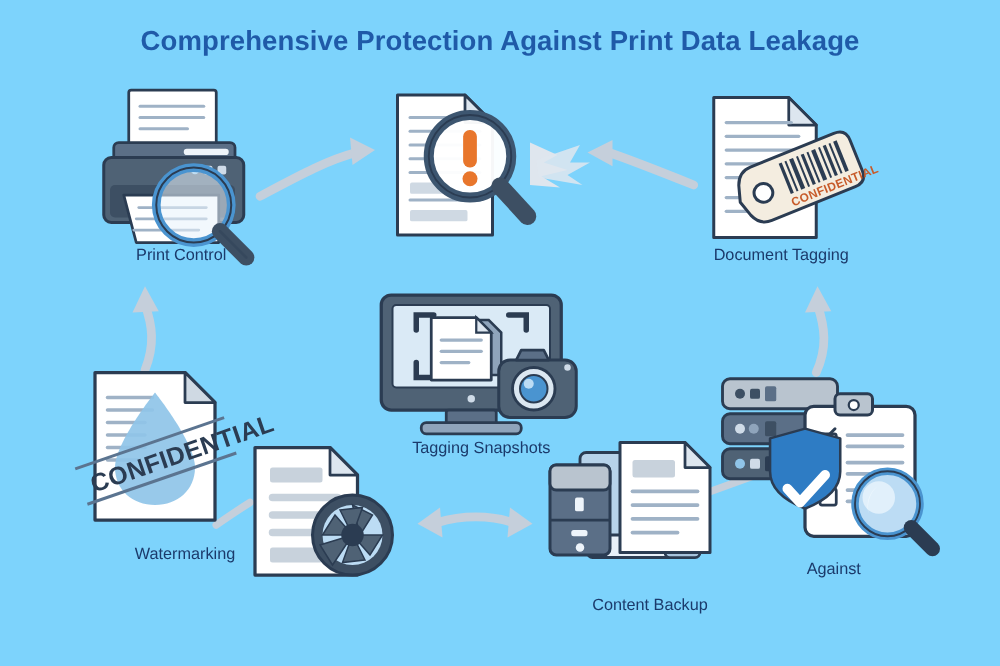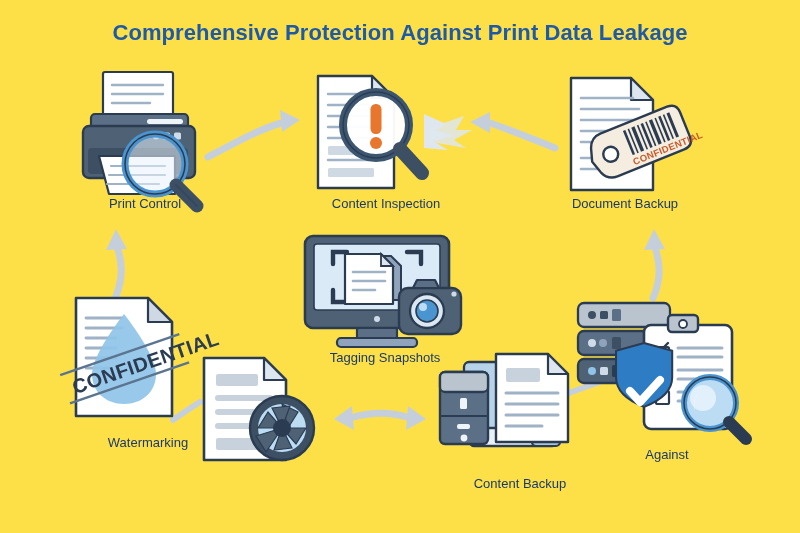--- a/index.html
+++ b/index.html
@@ -6,21 +6,21 @@
   html, body {
     margin: 0; padding: 0;
     width: 800px; height: 533px;
     background: #ffffff;
     font-family: "Liberation Sans", sans-serif;
     overflow: hidden;
   }
   #canvas {
     position: relative;
     width: 800px; height: 533px;
-    background: #fde047;
+    background: #7dd3fc;
   }
   #title {
     position: absolute;
     top: 20px; left: 0; width: 800px;
     text-align: center;
     font-size: 22px;
     font-weight: bold;
     color: #1f5aa8;
     letter-spacing: 0.1px;
   }
@@ -148,21 +148,20 @@
       <g>
         <circle cx="80" cy="57" r="33" fill="#ffffff" fill-opacity="0.96" stroke="#3d5670" stroke-width="8"></circle>
         <circle cx="80" cy="57" r="33" fill="none" stroke="#2b3c52" stroke-width="1.5"></circle>
         <g fill="#e8762c">
           <rect x="74.5" y="36" width="11" height="30" rx="5.2"></rect>
           <circle cx="80" cy="75" r="6"></circle>
         </g>
         <path d="M104,81 L126,105" stroke="#3d4f63" stroke-width="14" stroke-linecap="round"></path>
       </g>
     </svg>
-    <div class="node-label" style="top:128px;">Content Inspection</div>
   </div>
 
   <div class="node" style="left:535px; top:68px; width:180px; height:150px;">
     <svg class="art" width="180" height="130" viewBox="0 0 180 130">
 
       <path d="M36,10 L96,10 L118,32 L118,122 L36,122 Z" fill="#ffffff" stroke="#2b3c52" stroke-width="2.4" stroke-linejoin="round"></path>
       <path d="M96,10 L96,32 L118,32 Z" fill="#dde6ef" stroke="#2b3c52" stroke-width="2.2" stroke-linejoin="round"></path>
       <g stroke="#9fb2c6" stroke-width="2.6" stroke-linecap="round">
         <line x1="46" y1="30" x2="98" y2="30"></line>
         <line x1="46" y1="41" x2="104" y2="41"></line>
@@ -186,21 +185,21 @@
           <rect x="116" y="56" width="1.6" height="26"></rect>
           <rect x="120" y="56" width="3.4" height="26"></rect>
           <rect x="126" y="56" width="1.6" height="26"></rect>
           <rect x="130" y="56" width="2.6" height="26"></rect>
           <rect x="135" y="56" width="1.6" height="26"></rect>
           <rect x="139" y="56" width="3" height="26"></rect>
         </g>
         <text x="90" y="92" font-family="'Liberation Sans', sans-serif" font-size="9.5" font-weight="bold" fill="#c75b2a" letter-spacing="0.3">CONFIDENTIAL</text>
       </g>
     </svg>
-    <div class="node-label" style="top:128px;">Document Backup</div>
+    <div class="node-label" style="top:128px;">Document Tagging</div>
   </div>
 
   <div class="node" style="left:572px; top:295px; width:190px; height:180px;">
     <svg class="art" width="190" height="155" viewBox="0 0 190 155">
 
       <g>
         <rect x="6" y="8" width="92" height="24" rx="6" fill="#b9c4cf" stroke="#2b3c52" stroke-width="2.3"></rect>
         <circle cx="20" cy="20" r="4" fill="#3d4f63"></circle>
         <rect x="28" y="16" width="8" height="8" rx="1.5" fill="#3d4f63"></rect>
         <rect x="40" y="14" width="9" height="12" rx="1.5" fill="#5b6f87"></rect>

